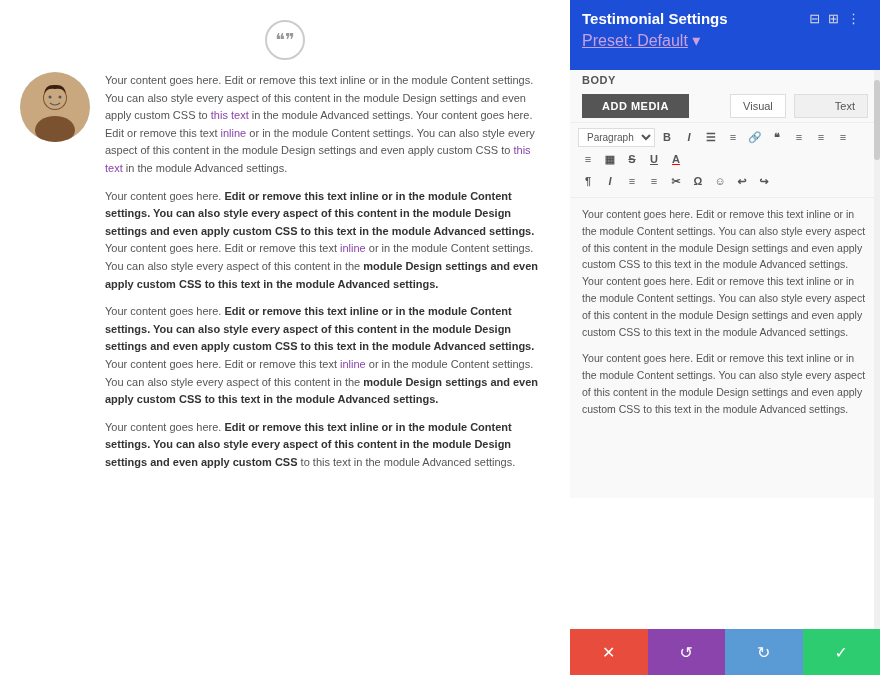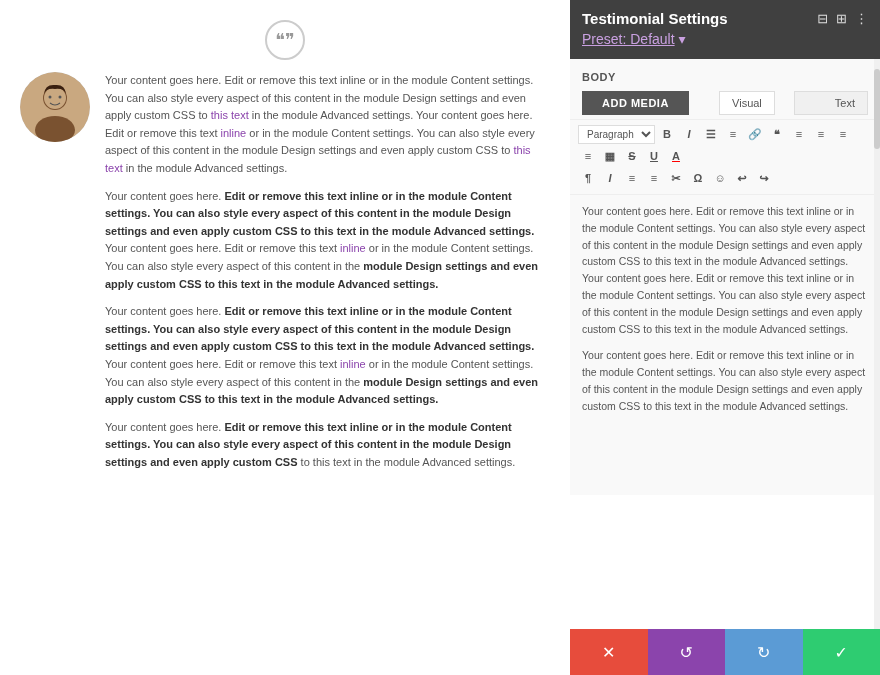--- a/index.html
+++ b/index.html
@@ -97,23 +97,23 @@
 
     
     .right-panel {
       width: 310px;
       background: #fff;
       display: flex;
       flex-direction: column;
       box-shadow: -2px 0 5px rgba(0,0,0,0.1);
     }
     .settings-header {
-      background: #404040;
+      background: #1d4ed8;
       color: #fff;
-      padding: 10px 12px 0 12px;
+      padding: 10px 20px 0 12px;
     }
     .settings-title-row {
       display: flex;
       align-items: center;
       justify-content: space-between;
       margin-bottom: 4px;
     }
     .settings-title {
       font-size: 15px;
       font-weight: bold;
@@ -123,23 +123,23 @@
       display: flex;
       gap: 8px;
       align-items: center;
     }
     .header-icon {
       color: #ddd;
       font-size: 13px;
       cursor: pointer;
     }
     .preset-label {
-      font-size: 14px;
+      font-size: 16px;
       color: #c9a0e0;
-      margin-bottom: 12px;
+      margin-bottom: 20px;
     }
     .preset-label span {
       text-decoration: underline;
       cursor: pointer;
     }
     .settings-tabs {
       display: flex;
       background: #6b2fa0;
     }
     .settings-tab {
@@ -159,21 +159,21 @@
 
     
     .settings-body {
       flex: 1;
       overflow: hidden;
       background: #f9f9f9;
     }
     .body-label {
       font-size: 11px;
       color: #555;
-      padding: 12px 12px 4px 12px;
+      padding: 4px 12px 4px 12px;
       font-weight: bold;
       text-transform: uppercase;
       letter-spacing: 0.5px;
     }
     .add-media-row {
       display: flex;
       align-items: center;
       padding: 4px 12px;
       gap: 8px;
     }
@@ -182,21 +182,21 @@
       color: #fff;
       border: none;
       padding: 6px 20px;
       font-size: 11px;
       font-weight: bold;
       cursor: pointer;
       letter-spacing: 0.5px;
     }
     .view-toggle {
       display: flex;
-      gap: 19px;
+      gap: 8px;
       margin-left: auto;
     }
     .view-btn {
       padding: 5px 12px;
       font-size: 11px;
       border: 1px solid #ddd;
       background: #fff;
       cursor: pointer;
       color: #555;
     }

